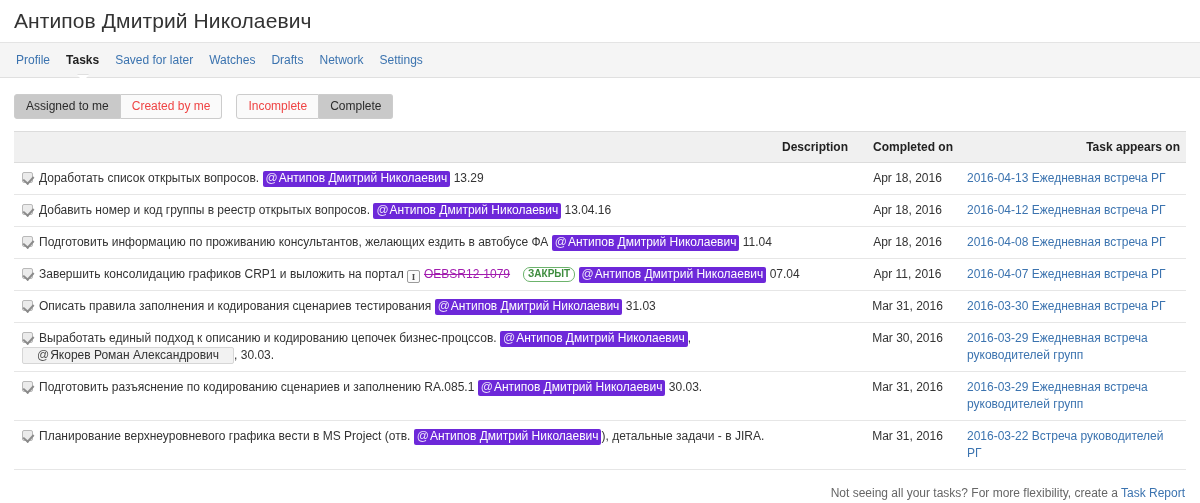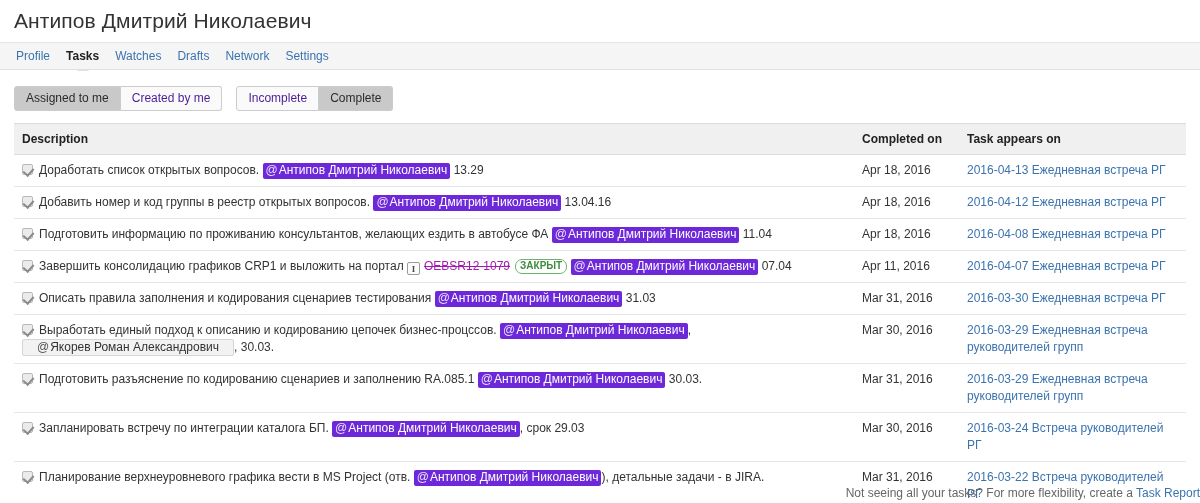--- a/index.html
+++ b/index.html
@@ -23,21 +23,21 @@
   .page-title {
     font-size: 21px;
     color: #333333;
     font-weight: 400;
     letter-spacing: 0.1px;
     white-space: nowrap;
   }
 
   
   .tab-bar {
-    height: 28px;
+    height: 36px;
     background: #f5f5f5;
     border-top: 1px solid #e4e4e4;
     border-bottom: 1px solid #e0e0e0;
     display: flex;
     align-items: center;
     padding: 0 8px;
     position: relative;
   }
   .tab {
     font-size: 12px;
@@ -68,21 +68,21 @@
   
   .filters {
     padding: 16px 14px 12px 14px;
     display: flex;
     align-items: center;
     gap: 14px;
   }
   .btn-group { display: flex; }
   .btn {
     font-size: 12px;
-    color: #4c1d95;
+    color: #ef4444;
     background: #fafafa;
     border: 1px solid #ccc;
     padding: 4px 11px 5px 11px;
     line-height: 14px;
     cursor: pointer;
     white-space: nowrap;
   }
   .btn + .btn { border-left: none; }
   .btn-group .btn:first-child { border-radius: 3px 0 0 3px; }
   .btn-group .btn:last-child { border-radius: 0 3px 3px 0; }
@@ -90,21 +90,21 @@
 
   
   .table-wrap { padding: 0 14px; }
   table.tasks {
     width: 1172px;
     border-collapse: collapse;
     table-layout: fixed;
   }
   table.tasks thead th {
     background: #f0f0f0;
-    text-align: left;
+    text-align: right;
     font-size: 12px;
     font-weight: bold;
     color: #222;
     padding: 8px 6px 8px 8px;
     border-bottom: 1px solid #dcdcdc;
     border-top: 1px solid #dcdcdc;
   }
   col.c-desc  { width: 840px; }
   col.c-done  { width: 105px; }
   col.c-where { width: 227px; }
@@ -183,65 +183,66 @@
     vertical-align: -2px;
     font-family: "Liberation Serif", serif;
   }
   .issue-id {
     color: #a21caf;
     text-decoration: line-through;
     margin-left: 4px;
   }
   .status-badge {
     display: inline-block;
-    margin-left: 5px;
+    margin-left: 13px;
     border: 1px solid #6cb36c;
     color: #3e8c3e;
     background: #ffffff;
     border-radius: 7px;
     font-size: 10px;
     font-weight: bold;
     line-height: 12px;
     padding: 0 4px 1px 4px;
     vertical-align: 1px;
   }
 
-  td.done { color: #333; white-space: nowrap; }
+  td.done { color: #333; white-space: nowrap; text-align: center; }
   td.where a {
     color: #3b73af;
     text-decoration: none;
     cursor: pointer;
   }
 
   
   .footer {
     position: absolute;
     right: 0px;
     bottom: 3px;
     width: 1017px;
     text-align: right;
-    padding-right: 0px;
+    padding-right: 15px;
     font-size: 12px;
     color: #666666;
     white-space: nowrap;
     overflow: hidden;
   }
   .footer .inner { padding-left: 8px; }
   .footer a { color: #3b73af; text-decoration: none; }
 </style>
 </head>
 <body>
 
 <div class="page-header">
   <div class="page-title">Антипов Дмитрий Николаевич</div>
 </div>
 
 <div class="tab-bar" id="tabbar">
     <div class="tab">Profile</div>
     <div class="tab active">Tasks</div>
+    <div class="tab">Saved for later</div>
     <div class="tab">Watches</div>
     <div class="tab">Drafts</div>
     <div class="tab">Network</div>
     <div class="tab">Settings</div>
   </div>
 
 <div class="filters">
   <div class="btn-group" id="grp-owner">
       <div class="btn active">Assigned to me</div>
       <div class="btn">Created by me</div>
@@ -296,25 +297,20 @@
           <td class="desc"><span class="cbx"></span><span>Выработать единый подход к описанию и кодированию цепочек бизнес-процссов.</span> <span class="mention"><span class="at">@</span><span>Антипов Дмитрий Николаевич</span></span><span>,</span> <span class="mention other"><span class="at">@</span><span>Якорев Роман Александрович</span></span><span>, 30.03.</span></td>
           <td class="done">Mar 30, 2016</td>
           <td class="where"><a>2016-03-29 Ежедневная встреча руководителей групп</a></td>
         </tr>
         <tr>
           <td class="desc"><span class="cbx"></span><span>Подготовить разъяснение по кодированию сценариев и заполнению RA.085.1</span> <span class="mention"><span class="at">@</span><span>Антипов Дмитрий Николаевич</span></span> <span>30.03.</span></td>
           <td class="done">Mar 31, 2016</td>
           <td class="where"><a>2016-03-29 Ежедневная встреча руководителей групп</a></td>
         </tr>
         <tr>
-          <td class="desc"><span class="cbx"></span><span>Запланировать встречу по интеграции каталога БП.</span> <span class="mention"><span class="at">@</span><span>Антипов Дмитрий Николаевич</span></span><span>, срок 29.03</span></td>
-          <td class="done">Mar 30, 2016</td>
-          <td class="where"><a>2016-03-24 Встреча руководителей РГ</a></td>
-        </tr>
-        <tr>
           <td class="desc"><span class="cbx"></span><span>Планирование верхнеуровневого графика вести в MS Project (отв.</span> <span class="mention"><span class="at">@</span><span>Антипов Дмитрий Николаевич</span></span><span>), детальные задачи - в JIRA.</span></td>
           <td class="done">Mar 31, 2016</td>
           <td class="where"><a>2016-03-22 Встреча руководителей РГ</a></td>
         </tr>
       </tbody>
   </table>
 </div>
 
 <div class="footer">
   <span class="inner">

